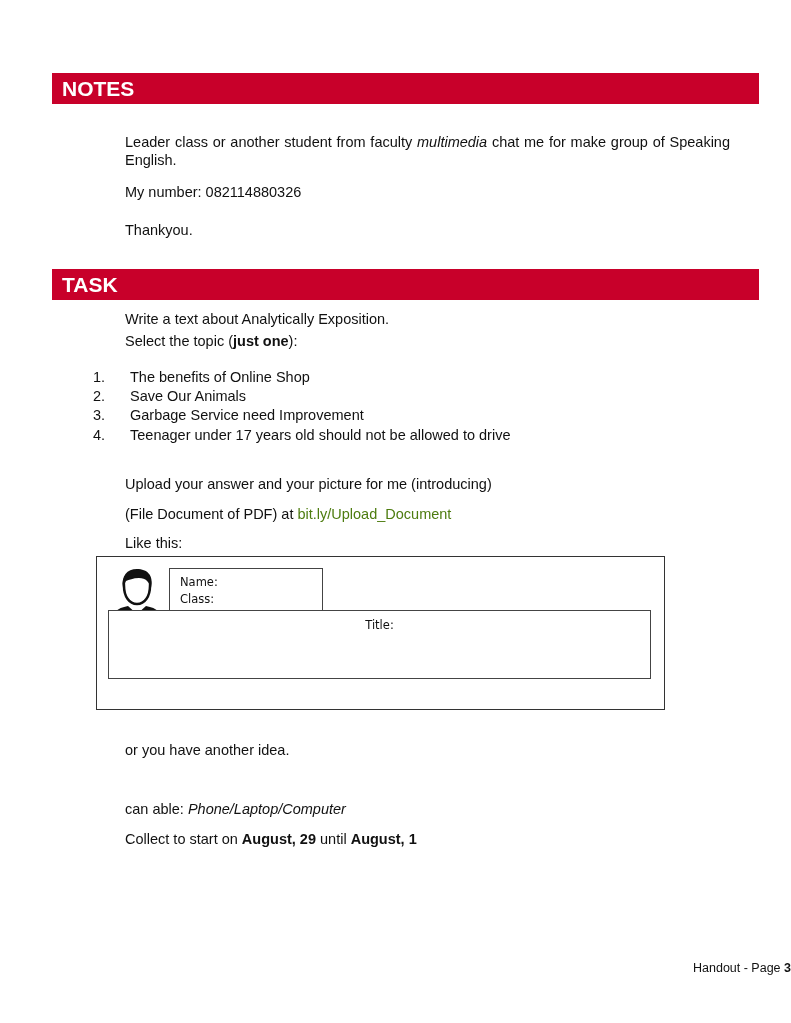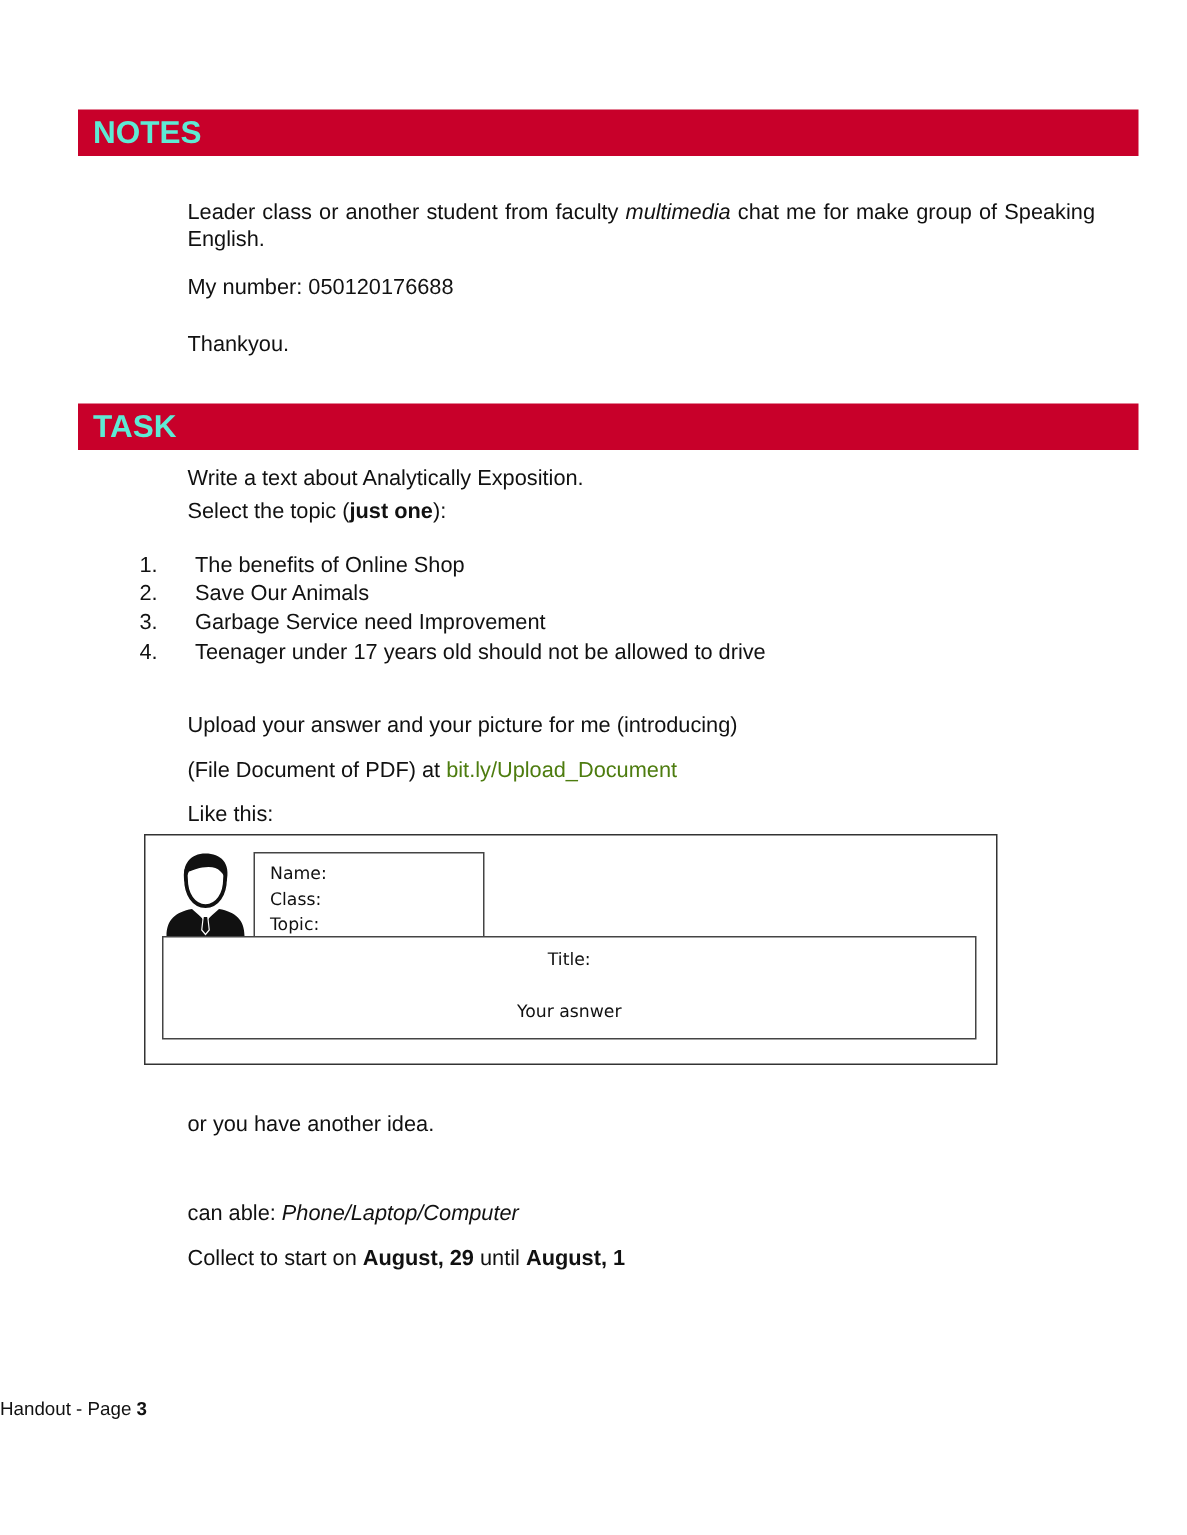--- a/index.html
+++ b/index.html
@@ -2,21 +2,21 @@
 <html><head>
 <meta charset="utf-8">
 <style>
   html, body { margin: 0; padding: 0; background: #ffffff; }
   body {
     width: 791px; height: 1023px; position: relative; overflow: hidden;
     font-family: "Liberation Sans", sans-serif; color: #111111;
   }
   .section-bar {
     position: absolute; left: 52px; width: 707px; height: 31px;
-    background: #c8002a; color: #5eead4;
+    background: #c8002a; color: #ffffff;
     font-family: "Liberation Sans", sans-serif; font-weight: bold;
     font-size: 21px; line-height: 31px; padding-left: 10px; box-sizing: border-box;
   }
   .p {
     position: absolute; left: 93px; font-size: 14.5px; line-height: 18px;
     font-family: "Liberation Sans", sans-serif;
     margin-left: 32px;
   }
   .justify { width: 605px; text-align: justify; }
   .justify::after { content: ""; }
@@ -31,41 +31,41 @@
     border: 1.5px solid #333; box-sizing: border-box;
   }
   .form-info {
     position: absolute; left: 169px; top: 568px; width: 154px; height: 64px;
     border: 1px solid #444; box-sizing: border-box; background: #fff;
     font-family: "DejaVu Sans", sans-serif; font-size: 11.5px; line-height: 17px;
     padding: 5px 0 0 10px;
   }
   .form-info div { white-space: nowrap; }
   .form-body {
-    position: absolute; left: 108px; top: 624px; width: 543px; height: 69px;
+    position: absolute; left: 108px; top: 610px; width: 543px; height: 69px;
     border: 1px solid #444; box-sizing: border-box; background: #fff;
     font-family: "DejaVu Sans", sans-serif; font-size: 11.5px; text-align: center;
   }
   .form-body .title { position: absolute; left: 0; right: 0; top: 7px; }
   .form-body .answer { position: absolute; left: 0; right: 0; top: 42px; }
   .avatar { position: absolute; left: 109px; top: 566px; width: 56px; height: 60px; }
 
   .footer {
-    position: absolute; left: 0; width: 791px; top: 932px; text-align: left;
+    position: absolute; left: 0; width: 791px; top: 961px; text-align: right;
     font-size: 12.5px;
   }
 </style>
 </head>
 <body>
 
 <div class="section-bar" style="top:73px;">NOTES</div>
 
 <div class="p justify" style="top:133px;"><span>Leader class or another student from faculty </span><i>multimedia</i><span> chat me for make group of Speaking English.</span></div>
 
-<div class="p" style="top:183px;">My number: 050120176688</div>
+<div class="p" style="top:183px;">My number: 082114880326</div>
 <div class="p" style="top:221px;">Thankyou.</div>
 
 <div class="section-bar" style="top:269px;">TASK</div>
 
 <div class="p" style="top:310px;">Write a text about Analytically Exposition.</div>
 <div class="p" style="top:332px;"><span>Select the topic (</span><b>just one</b><span>):</span></div>
 
 <div>
   <div class="list-item" style="top:368px;">
     <span class="num">1.</span>
@@ -103,21 +103,20 @@
 
     <path d="M26.5 45 L29.5 45 L30.5 54 L28 57 L25.5 54 Z" fill="#111" stroke="#fff" stroke-width="0.8"></path>
   </svg>
   <div class="form-info">
     <div>Name:</div>
     <div>Class:</div>
     <div>Topic:</div>
   </div>
   <div class="form-body">
     <div class="title">Title:</div>
-    <div class="answer">Your asnwer</div>
   </div>
 </div>
 
 <div class="p" style="top:741px;text-align:center;">or you have another idea.</div>
 <div class="p" style="top:800px;"><span>can able: </span><i>Phone/Laptop/Computer</i></div>
 <div class="p" style="top:830px;"><span>Collect to start on </span><b>August, 29</b><span> until </span><b>August, 1</b></div>
 
 <div class="footer"><span>Handout - Page </span><b>3</b></div>
 
 </body></html>

